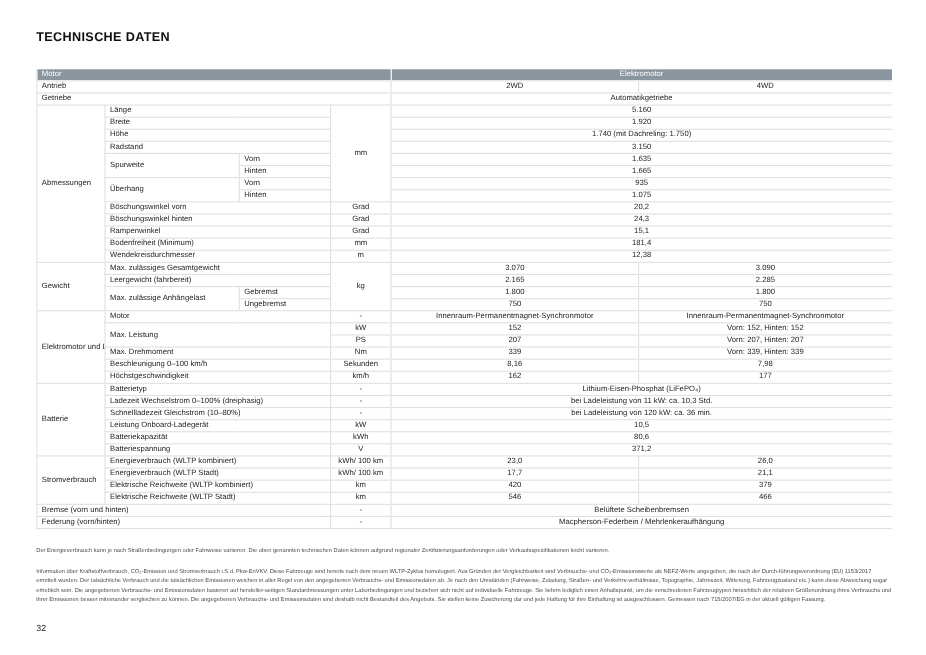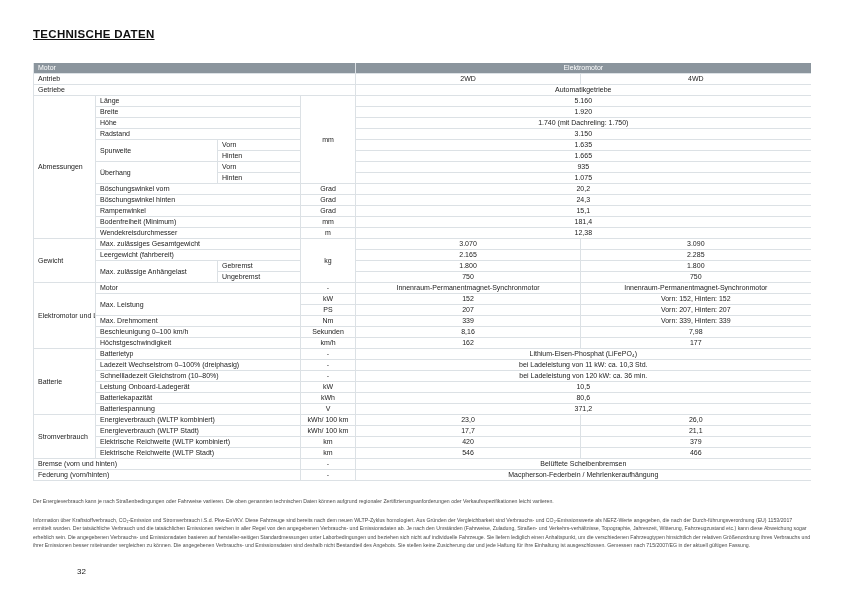--- a/index.html
+++ b/index.html
@@ -6,21 +6,21 @@
     --header-bg:#8B959D; --header-text:#FFFFFF; --grid-line:#DCE1E5;
     --section-line:#9CA5AC; --text:#1C1C1C; --footnote-text:#4A4A4A;
   }
   html,body{margin:0;padding:0;}
   body{
     width:842px;height:595px;background:#FFFFFF;position:relative;overflow:hidden;
     font-family:"Liberation Sans","DejaVu Sans",sans-serif;color:var(--text);
   }
   .title{
     position:absolute;left:33px;top:28px;margin:0;
-    font-size:11.5px;font-weight:bold;letter-spacing:.3px;color:#111;text-decoration:underline;
+    font-size:11.5px;font-weight:bold;letter-spacing:.3px;color:#111;
   }
   table.spec{
     position:absolute;left:33px;top:63px;width:777px;
     border-collapse:collapse;table-layout:fixed;
   }
   table.spec td{
     height:10px;padding:0 4px;font-size:7px;line-height:1.05;
     border-bottom:1px solid var(--grid-line);
     border-left:1px solid var(--grid-line);
     vertical-align:middle;white-space:nowrap;overflow:hidden;
@@ -35,21 +35,21 @@
   td.unit,td.val{text-align:center;}
   td.no-left{border-left:none;}
   td.sec-end{border-bottom:1px solid var(--section-line);}
   .footnote-1,.footnote-2{
     position:absolute;left:33px;width:779px;color:var(--footnote-text);
     font-size:5.2px;line-height:8.4px;
   }
   .footnote-1{top:497px;}
   .footnote-2{top:516px;}
   .page-number{
-    position:absolute;left:33px;top:567px;font-size:8px;color:#222;margin-left:44px;
+    position:absolute;left:33px;top:567px;font-size:8px;color:#222;
   }
 </style>
 </head>
 <body>
 
 <h1 class="title">TECHNISCHE DATEN</h1>
 
 <table class="spec">
   <colgroup>
     <col style="width:62px">

